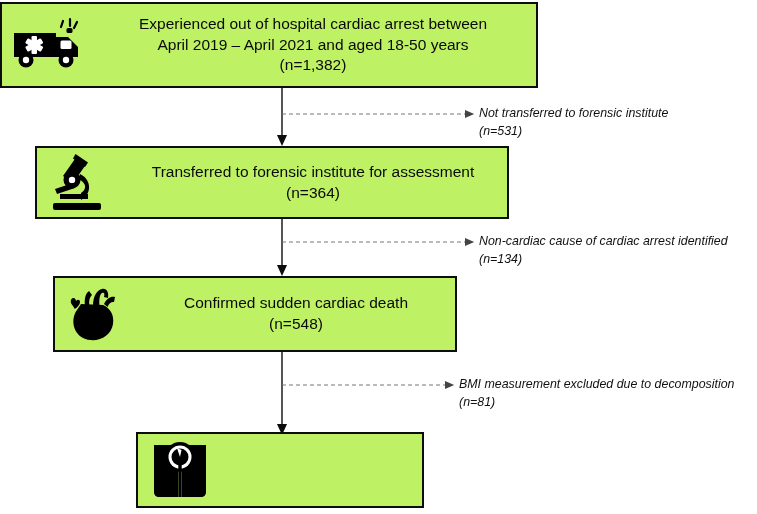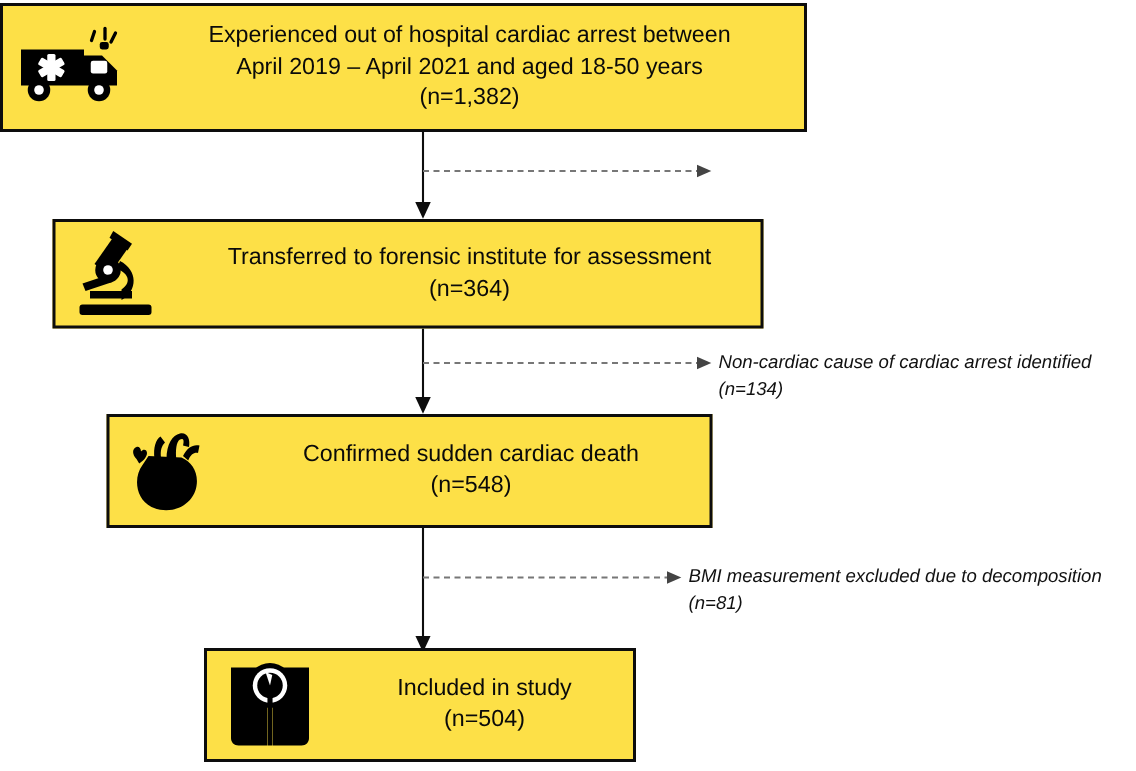--- a/index.html
+++ b/index.html
@@ -16,21 +16,21 @@
   #canvas {
     position: relative;
     width: 757px;
     height: 514px;
     background: #ffffff;
   }
   .flow-box {
     position: absolute;
     box-sizing: border-box;
     border: 2px solid #0d0d0d;
-    background: #fde047;
+    background: #bef264;
     display: flex;
     align-items: center;
     justify-content: flex-start;
   }
   .box-icon {
     flex: 0 0 auto;
     display: flex;
     align-items: center;
     justify-content: center;
   }
@@ -139,21 +139,21 @@
 
         <rect x="14" y="42" width="28" height="5" fill="#000000"></rect>
 
         <rect x="7" y="51" width="48" height="7" rx="2" fill="#000000"></rect>
       </svg>
     </div>
     <div class="box-text">Transferred to forensic institute for assessment
 (n=364)</div>
   </div>
 
-  <div class="flow-box" style="left:71px; top:276px; width:404px; height:76px;">
+  <div class="flow-box" style="left:53px; top:276px; width:404px; height:76px;">
     <div class="box-icon" style="width:82px; height:64px;">
       <svg width="66" height="60" viewBox="0 0 66 60">
 
         <path d="M14,26 C8,34 9,48 20,54 C33,60 48,53 50,40 C51.5,31 47,24 40,21 L18,20 Z" fill="#000000"></path>
 
         <path d="M30,22 C30,12 34,6 39,5 C44,4 46,9 45,14 L41,13 C42,9 41,8 39,9 C36.5,10.5 36,16 36.5,22 Z" fill="#000000"></path>
 
         <path d="M22,22 C21,14 23,9 26,7 L29,11 C27,13 25.5,16 26.5,22 Z" fill="#000000"></path>
 
         <path d="M41,20 C44,14 48,12 52,13 L51,18 C48.5,17.5 46,19 44.5,23 Z" fill="#000000"></path>
@@ -175,24 +175,24 @@
 
         <circle cx="34" cy="20" r="15" fill="#000000"></circle>
         <circle cx="34" cy="20" r="11.5" fill="#ffffff"></circle>
         <circle cx="34" cy="20" r="8.5" fill="#000000"></circle>
 
         <path d="M34,20 L31,11 L35.5,13 Z" fill="#ffffff"></path>
 
         <rect x="32.3" y="20" width="3.4" height="40" fill="#000000"></rect>
       </svg>
     </div>
-    <div class="box-text">Included in study
-(n=504)</div>
   </div>
 
+  <div class="exclusion" style="left:479px; top:105px; width:278px;">Not transferred to forensic institute
+(n=531)</div>
 
   <div class="exclusion" style="left:479px; top:233px; width:278px;">Non-cardiac cause of cardiac arrest identified
 (n=134)</div>
 
   <div class="exclusion" style="left:459px; top:376px; width:298px;">BMI measurement excluded due to decomposition
 (n=81)</div>
 
 </div>
 
 </body></html>

